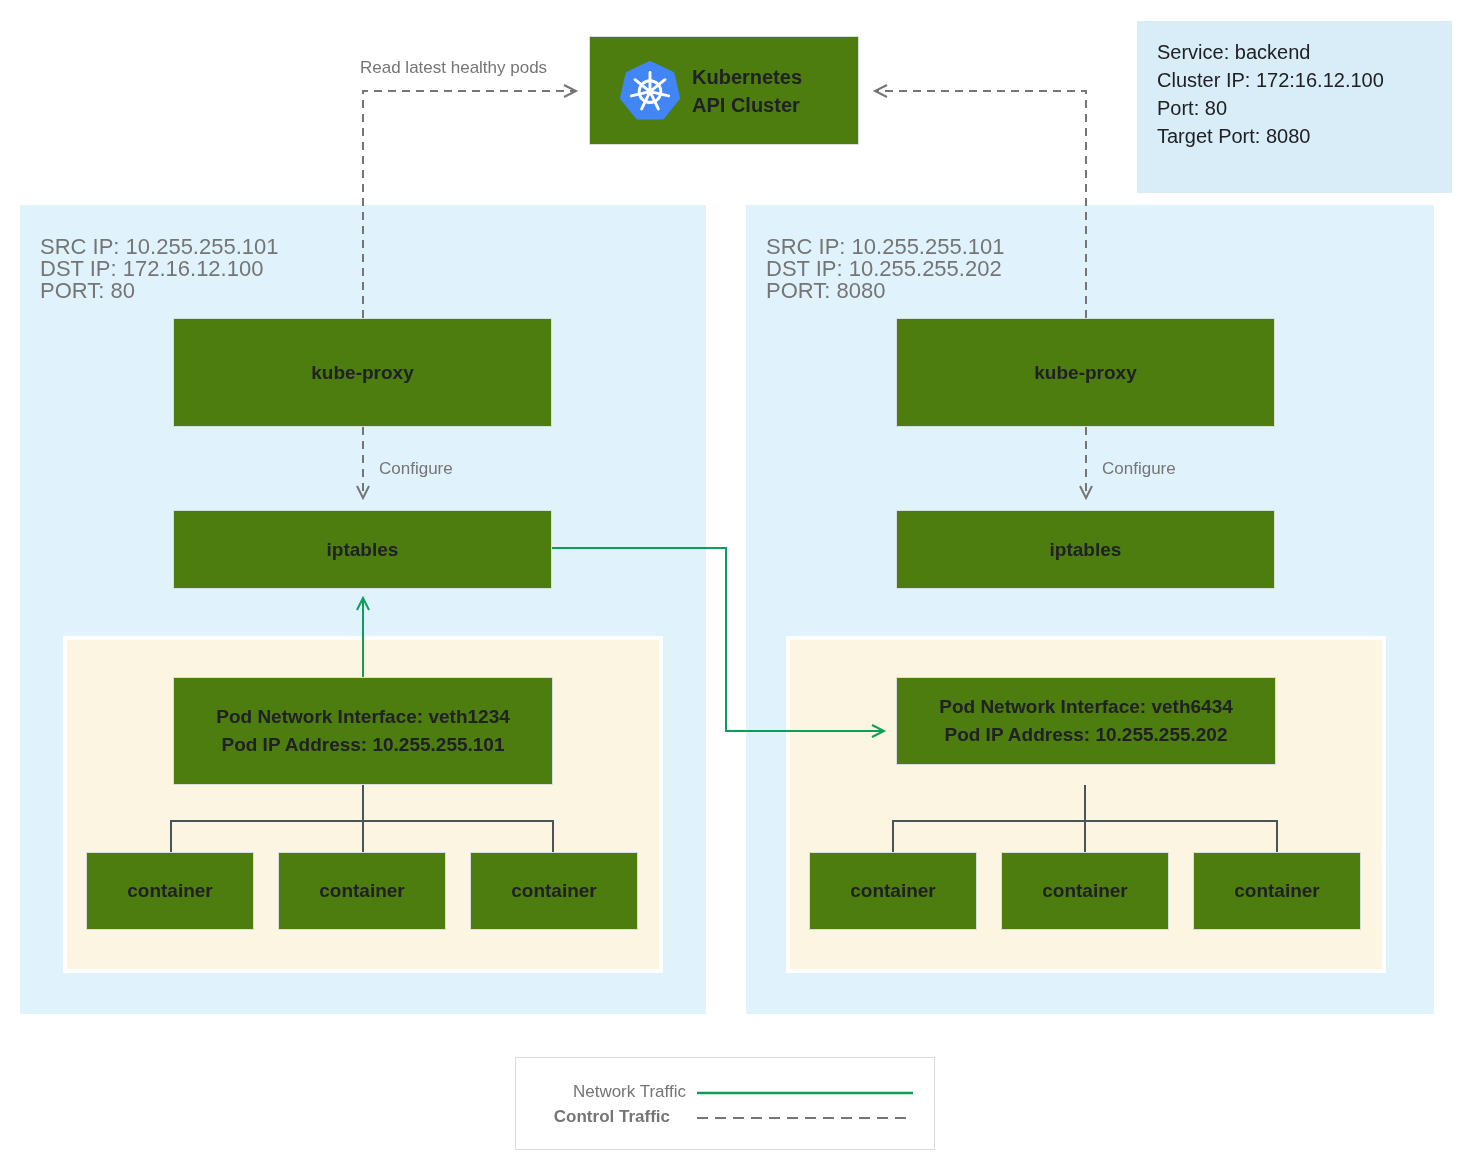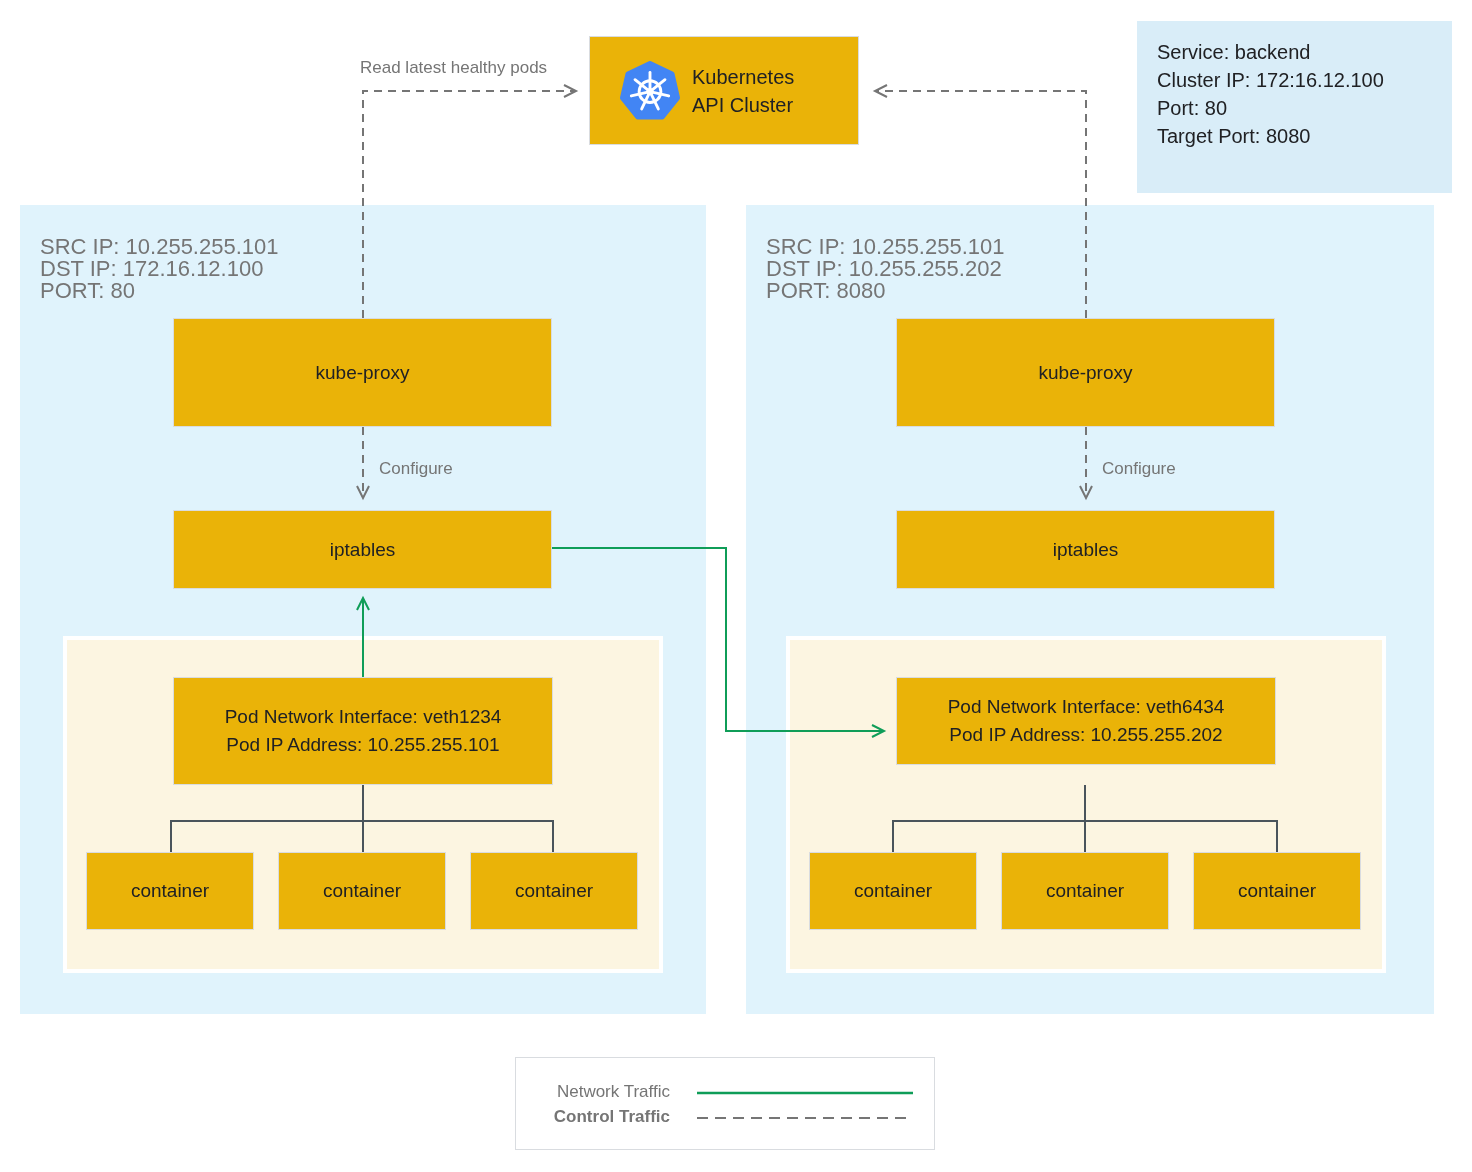--- a/index.html
+++ b/index.html
@@ -6,22 +6,22 @@
     --node-bg:#e0f3fc; --pod-bg:#fcf5e1; --info-bg:#d9edf8;
     --network-green:#0f9d58; --control-gray:#757575; --box-border:#d9dce0;
     --text-dark:#202124; --text-gray:#757575; --k8s-blue:#4285f4; --connector-dark:#4a545b;
   }
   *{box-sizing:border-box;margin:0;padding:0}
   html,body{background:#fff;font-family:"Liberation Sans",sans-serif;}
   #stage{position:relative;width:1472px;height:1172px;background:#fff;overflow:hidden;}
   .abs{position:absolute;}
   .node{background:var(--node-bg);z-index:1;}
   .podbox{background:var(--pod-bg);border:4px solid #ffffff;z-index:1;}
-  .whitebox{background:#eab308;border:1px solid var(--box-border);display:flex;align-items:center;justify-content:center;
-            color:var(--text-dark);font-size:19px;z-index:3;text-align:center;}
+  .whitebox{background:#4d7c0f;border:1px solid var(--box-border);display:flex;align-items:center;justify-content:center;
+            color:var(--text-dark);font-size:19px;z-index:3;text-align:center;font-weight:bold;}
   .infobox{background:var(--info-bg);z-index:1;padding:17px 20px;color:var(--text-dark);
            font-size:20px;line-height:28px;}
   .meta{color:var(--text-gray);font-size:22px;line-height:22px;z-index:2;}
   .edge-label{color:var(--text-gray);font-size:17px;z-index:2;white-space:nowrap;}
   .legendbox{background:#fff;border:1px solid var(--box-border);z-index:1;}
   .legend-label{color:var(--text-gray);font-size:17px;text-align:right;z-index:2;}
   .iface-text{font-size:19px;line-height:28px;}
   svg.wires{position:absolute;left:0;top:0;z-index:2;pointer-events:none;}
   .ctl{fill:none;stroke:var(--control-gray);stroke-width:2;stroke-dasharray:8 6;}
   .net{fill:none;stroke:var(--network-green);stroke-width:2;}
@@ -129,16 +129,16 @@
   <div class="abs whitebox" style="left:896px;top:677px;width:380px;height:88px;">
     <div class="iface-text">
       <div>Pod Network Interface: veth6434</div>
       <div>Pod IP Address: 10.255.255.202</div>
     </div>
   </div>
   <div class="abs whitebox" style="left:809px;top:852px;width:168px;height:78px;">container</div>
   <div class="abs whitebox" style="left:1001px;top:852px;width:168px;height:78px;">container</div>
   <div class="abs whitebox" style="left:1193px;top:852px;width:168px;height:78px;">container</div>
 
-  <div class="abs legend-label" style="left:515px;top:1082px;width:155px;">Network Traffic</div>
+  <div class="abs legend-label" style="left:531px;top:1082px;width:155px;">Network Traffic</div>
   <div class="abs legend-label" style="left:515px;top:1107px;width:155px;font-weight:bold;">Control Traffic</div>
 
 </div>
 
 </body></html>

